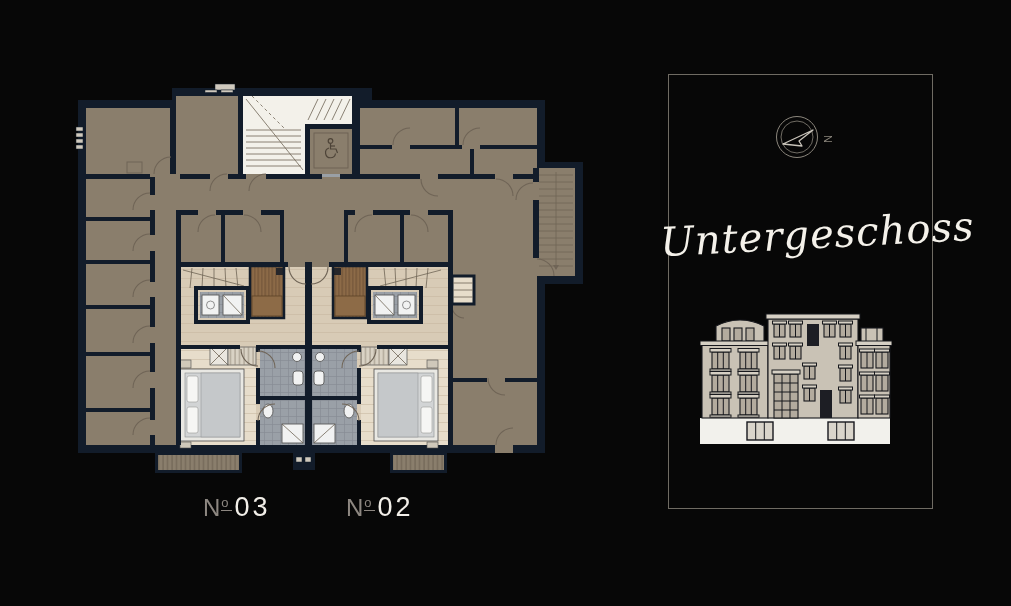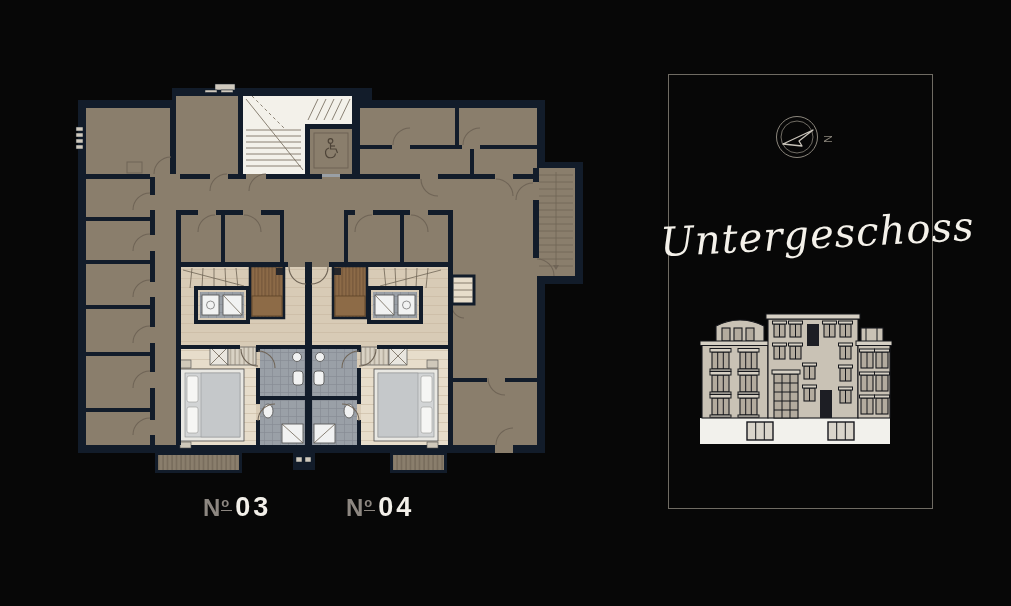--- a/index.html
+++ b/index.html
@@ -9,21 +9,21 @@
   
   .wall{fill:#121c2a}
   .floor{fill:#8a7e6c}
   .woodl{fill:#e7ddcb}
   .tile{fill:#9aa0a7}
   .arc{fill:none;stroke:#6f6456;stroke-width:1.1}
   .t{stroke:#6f6456;stroke-width:.8}
   .fx{fill:#f1f2f2;stroke:#5a5a5a;stroke-width:.9}
   .wt{fill:#cfc9bd;stroke:#121c2a;stroke-width:.5}
   
-  .unit-label{position:absolute;color:#f2efe9;letter-spacing:3px;font-size:27px;font-weight:700;}
+  .unit-label{position:absolute;color:#f2efe9;letter-spacing:3px;font-size:27px;font-weight:400;}
   .unit-label .pre{color:#8d8781;font-size:24px;letter-spacing:1px;}
   .unit-label .ord{color:#8d8781;font-size:13px;vertical-align:9px;border-bottom:1.5px solid #8d8781;margin-right:3px;}
   
   .panel{position:absolute;left:668px;top:74px;width:263px;height:433px;border:1px solid #6f6b63;}
   .floor-title{position:absolute;left:660px;top:212px;width:280px;text-align:center;
     font-family:"DejaVu Serif",serif;font-style:italic;font-size:40px;color:#f4f1ea;
     transform:rotate(-3deg);letter-spacing:1px;}
   
   .bw{fill:#c9c2b5;stroke:#17181d;stroke-width:1.1}
   .wf{fill:#b3ab9e;stroke:#17181d;stroke-width:1.1}
@@ -372,21 +372,21 @@
       <path class="arc" d="M150,418 A17,17 0 0 0 133,435"></path>
       <path class="arc" d="M488,378 A17,17 0 0 0 505,395"></path>
       <path class="arc" d="M496,445 A17,17 0 0 1 513,428"></path>
     </g>
   </svg>
 
   <div class="unit-label" style="left:203px;top:492px;">
     <span class="pre">N</span><span class="ord">o</span><span>03</span>
   </div>
   <div class="unit-label" style="left:346px;top:492px;">
-    <span class="pre">N</span><span class="ord">o</span><span>04</span>
+    <span class="pre">N</span><span class="ord">o</span><span>02</span>
   </div>
 
   <div class="panel"></div>
 
   <svg width="1011" height="606" viewBox="0 0 1011 606">
     <circle cx="797" cy="137" r="20.5" fill="none" stroke="#8b867c" stroke-width="1"></circle>
     <circle cx="797" cy="137" r="16" fill="none" stroke="#8b867c" stroke-width="0.8"></circle>
     <path d="M783,144 L813,130 L799,141 L802,146 Z" fill="none" stroke="#cac5bb" stroke-width="1.3" stroke-linejoin="round"></path>
     <text x="828" y="139" font-size="11" fill="#8b867c" font-family="Liberation Sans, sans-serif" transform="rotate(90,828,135)">N</text>
   </svg>

